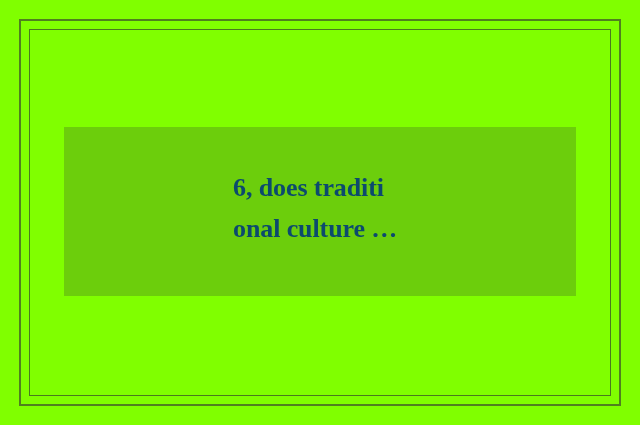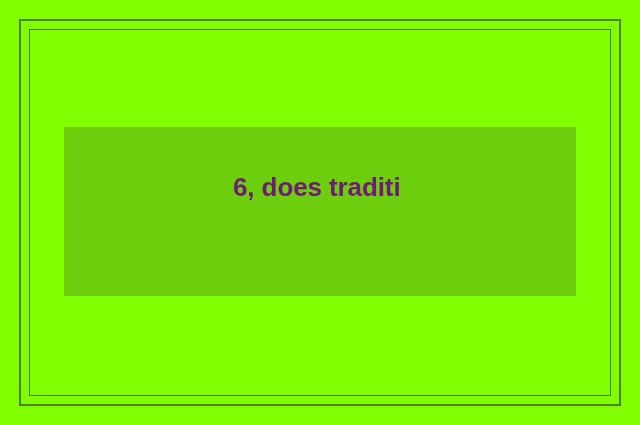--- a/index.html
+++ b/index.html
@@ -56,36 +56,37 @@
   }
 
   
   .text-block {
     position: absolute;
     left: 169px;          
     top: 40px;            
     width: 330px;
   }
   .text-line {
-    color: #701a75;
-    font-family: Liberation Sans, sans-serif;
+    color: #0c4a6e;
+    font-family: Liberation Serif, serif;
     font-size: 26px;
     font-weight: bold;
     line-height: 41px;
     letter-spacing: -0.1px;
     white-space: pre;
   }
 </style>
 </head>
 <body>
 
 <div id="slide-canvas">
 
   <div class="frame-outer"></div>
   <div class="frame-inner"></div>
 
   <div class="content-panel">
     <div class="text-block">
       <div class="text-line">6, does traditi</div>
+      <div class="text-line">onal culture …</div>
     </div>
   </div>
 
 </div>
 
 </body></html>

